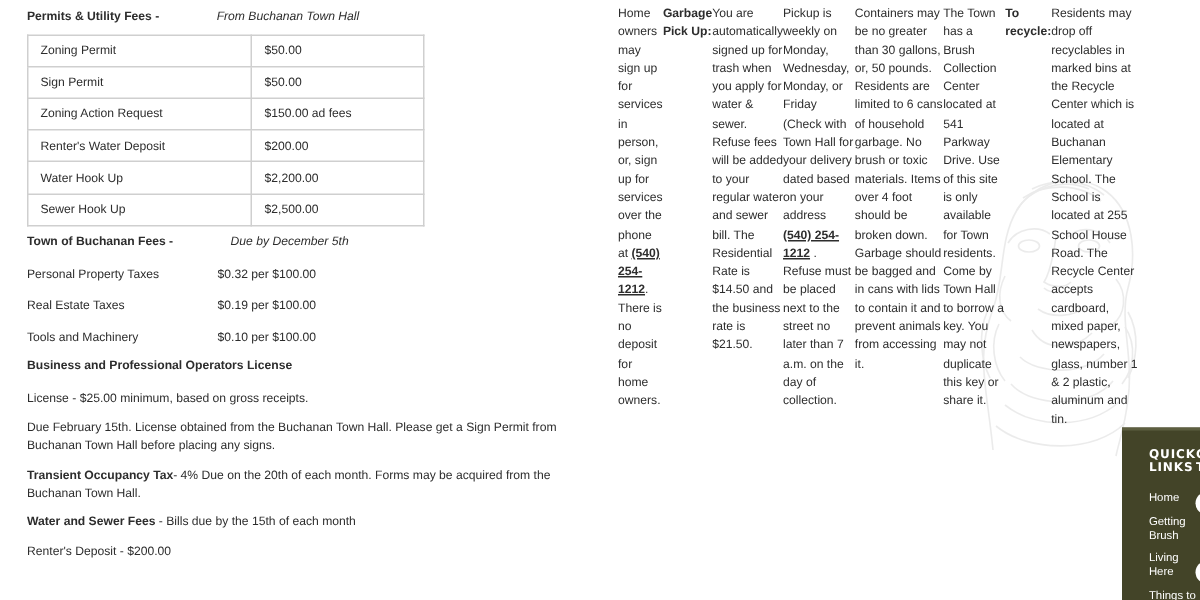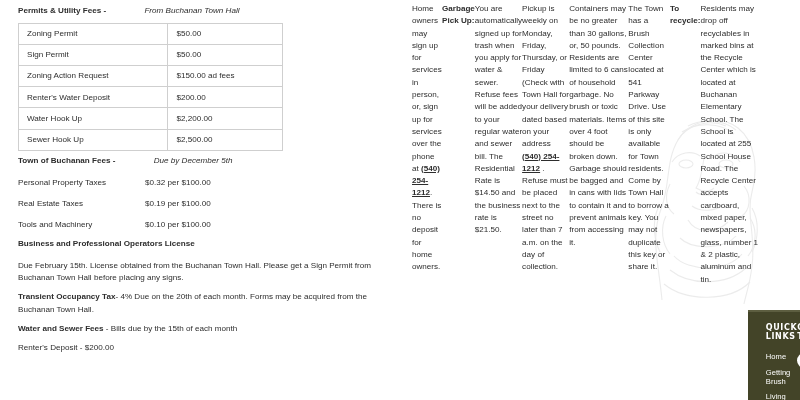--- a/index.html
+++ b/index.html
@@ -54,21 +54,21 @@
   
   .taxrow { display: flex; font-size: 8.1px; margin: 0 0 12px 0; }
   .taxrow .tname { width: 127px; }
   .taxrow .tval { }
 
   
   .footer {
     margin-top: auto;
     background: #434428;
     border-top: 2px solid #5d5e40;
-    height: 90px;
+    height: 115px;
     margin-left: -12px; margin-right: -10px;
     padding: 11px 16px 0 18px;
     display: flex;
     position: relative;
     overflow: hidden;
   }
   .fcol-links { width: 88px; }
   .fcol-touch { width: 172px; }
   .fcol-visit { flex: 1; padding-left: 8px; }
   .ftitle {
@@ -176,39 +176,40 @@
       <span class="tname">Real Estate Taxes</span>
       <span class="tval">$0.19 per $100.00</span>
     </div>
     <div class="taxrow" style="margin-bottom:9px;">
       <span class="tname">Tools and Machinery</span>
       <span class="tval">$0.10 per $100.00</span>
     </div>
 
     <div class="hd" style="margin-bottom:10px;">Business and Professional Operators License</div>
 
+    <p>License - $25.00 minimum, based on gross receipts.</p>
     <p>Due February 15th. License obtained from the Buchanan Town Hall. Please get a Sign Permit from Buchanan Town Hall before placing any signs.</p>
 
 
     <p><b>Transient Occupancy Tax</b><span>- 4% Due on the 20th of each month. Forms may be acquired from the Buchanan Town Hall.</span></p>
 
     <p><b>Water and Sewer Fees</b><span> - Bills due by the 15th of each month</span></p>
 
     <p>Renter's Deposit - $200.00</p>
   </div>
 
   <div class="col-right">
 
     <p><span>Home owners may sign up for services in person, or, sign up for services over the phone at </span><a class="lnk" href="#">(540) 254-1212</a><span>. There is no deposit for home owners.</span></p>
 
     <div class="hd">Garbage Pick Up:</div>
 
     <p>You are automatically signed up for trash when you apply for water &amp; sewer. Refuse fees will be added to your regular water and sewer bill. The Residential Rate is $14.50 and the business rate is $21.50.</p>
 
-    <p><span>Pickup is weekly on Monday, Friday, Thursday, or Friday (Check with Town Hall for your delivery dated based on your address </span><a class="lnk" href="#">(540) 254-1212</a><span> . Refuse must be placed next to the street no later than 7 a.m. on the day of collection.</span></p>
+    <p><span>Pickup is weekly on Monday, Wednesday, Monday, or Friday (Check with Town Hall for your delivery dated based on your address </span><a class="lnk" href="#">(540) 254-1212</a><span> . Refuse must be placed next to the street no later than 7 a.m. on the day of collection.</span></p>
 
     <p>Containers may be no greater than 30 gallons, or, 50 pounds. Residents are limited to 6 cans of household garbage. No brush or toxic materials. Items over 4 foot should be broken down. Garbage should be bagged and in cans with lids to contain it and prevent animals from accessing it.</p>
 
     <p>The Town has a Brush Collection Center located at 541 Parkway Drive. Use of this site is only available for Town residents. Come by Town Hall to borrow a key. You may not duplicate this key or share it.</p>
 
     <div class="hd">To recycle:</div>
 
     <p>Residents may drop off recyclables in marked bins at the Recycle Center which is located at Buchanan Elementary School. The School is located at 255 School House Road. The Recycle Center accepts cardboard, mixed paper, newspapers, glass, number 1 &amp; 2 plastic, aluminum and tin.</p>
 
     <div class="footer">

